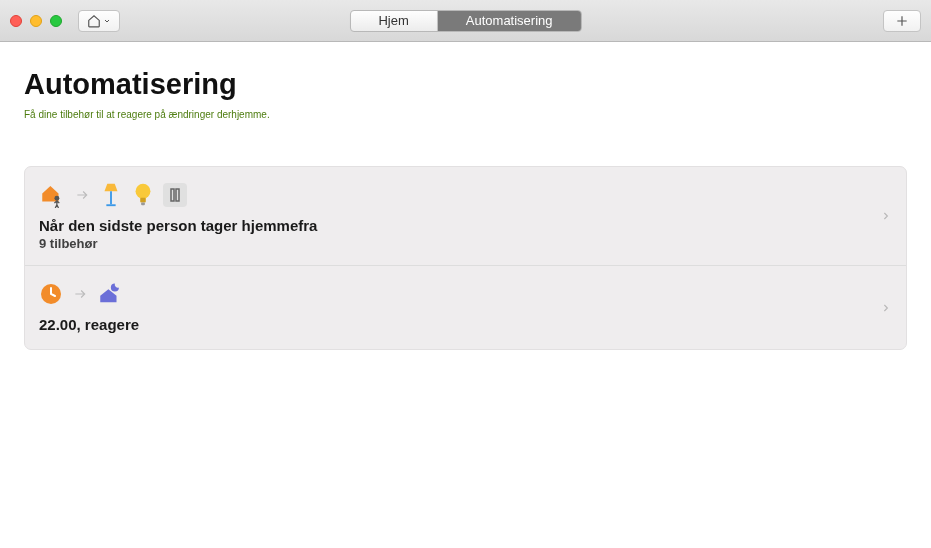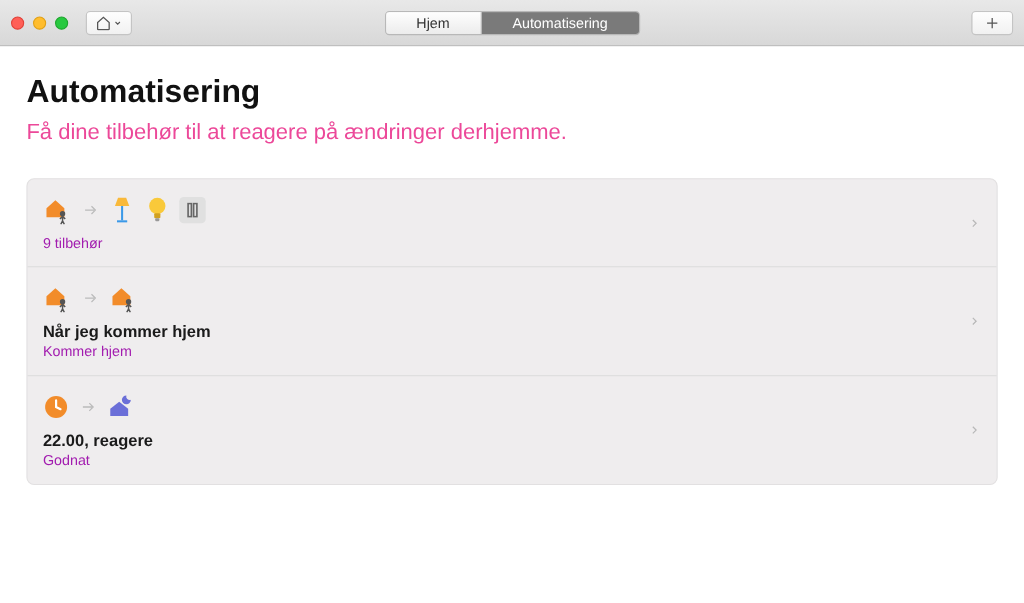--- a/index.html
+++ b/index.html
@@ -74,23 +74,23 @@
     .content {
       padding: 26px 24px;
     }
     .page-title {
       font-size: 29px;
       font-weight: 700;
       color: #111;
       margin-bottom: 8px;
     }
     .page-subtitle {
-      font-size: 20px;
-      color: #ec4899;
-      margin-bottom: 30px;
+      font-size: 10px;
+      color: #4d7c0f;
+      margin-bottom: 46px;
     }
     .automation-list {
       background: #efedee;
       border: 1px solid #e2e0e1;
       border-radius: 7px;
     }
     .automation-row {
       padding: 14px 18px 14px 14px;
       border-bottom: 1px solid #ddd;
       position: relative;
@@ -105,21 +105,22 @@
       height: 28px;
     }
     .row-title {
       font-size: 15px;
       font-weight: 600;
       color: #1a1a1a;
       margin-bottom: 2px;
     }
     .row-sub {
       font-size: 13px;
-      color: #a21caf;
+      color: #404040;
+      font-weight: bold;
     }
     .chevron {
       position: absolute;
       right: 16px;
       top: 50%;
       transform: translateY(-50%);
       color: #b8b8b8;
     }
     .arrow-icon { color: #bbb; }
     .tile {
@@ -184,64 +185,42 @@
           <rect x="9" y="17" width="6" height="5" rx="1" fill="#d1a020"></rect>
           <rect x="10" y="22" width="4" height="3" rx="1" fill="#999"></rect>
         </svg>
         <div class="tile">
           <svg width="10" height="14" viewBox="0 0 10 14" fill="none" stroke="#666" stroke-width="1.5">
               <rect x="1" y="1" width="3" height="12"></rect>
               <rect x="6" y="1" width="3" height="12"></rect>
             </svg>
         </div>
       </div>
+      <div class="row-title">Når den sidste person tager hjemmefra</div>
       <div class="row-sub">9 tilbehør</div>
       <svg class="chevron" width="9" height="14" viewBox="0 0 24 24" fill="none" stroke="currentColor" stroke-width="3">
           <path d="M9 4l8 8-8 8"></path>
         </svg>
     </div>
 
-    <div class="automation-row">
-      <div class="icon-strip">
-        <svg width="26" height="26" viewBox="0 0 32 32">
-          <path d="M4 14 L14 5 L24 14 V24 H4 Z" fill="#f28c2a"></path>
-          <circle cx="22" cy="20" r="3" fill="#555"></circle>
-          <path d="M22 23 v5 M22 23 l-3 3 M22 23 l3 3 M22 28 l-2 4 M22 28 l2 4" stroke="#555" stroke-width="1.6" fill="none"></path>
-        </svg>
-        <svg class="arrow-icon" width="18" height="14" viewBox="0 0 24 24" fill="none" stroke="currentColor" stroke-width="2">
-            <path d="M4 12h14M14 6l6 6-6 6"></path>
-          </svg>
-        <svg width="26" height="26" viewBox="0 0 32 32">
-          <path d="M4 14 L14 5 L24 14 V24 H4 Z" fill="#f28c2a"></path>
-          <circle cx="22" cy="20" r="3" fill="#555"></circle>
-          <path d="M22 23 v5 M22 23 l-3 3 M22 23 l3 3 M22 28 l-2 4 M22 28 l2 4" stroke="#555" stroke-width="1.6" fill="none"></path>
-        </svg>
-      </div>
-      <div class="row-title">Når jeg kommer hjem</div>
-      <div class="row-sub">Kommer hjem</div>
-      <svg class="chevron" width="9" height="14" viewBox="0 0 24 24" fill="none" stroke="currentColor" stroke-width="3">
-          <path d="M9 4l8 8-8 8"></path>
-        </svg>
-    </div>
 
     <div class="automation-row">
       <div class="icon-strip">
         <svg width="24" height="24" viewBox="0 0 24 24">
           <circle cx="12" cy="12" r="10" fill="#f28c2a"></circle>
           <path d="M12 6 v6 l4 2" stroke="#fff" stroke-width="2" fill="none" stroke-linecap="round"></path>
         </svg>
         <svg class="arrow-icon" width="18" height="14" viewBox="0 0 24 24" fill="none" stroke="currentColor" stroke-width="2">
             <path d="M4 12h14M14 6l6 6-6 6"></path>
           </svg>
         <svg width="26" height="26" viewBox="0 0 32 32">
           <path d="M22 3 a5 5 0 1 0 5 5 a4 4 0 0 1 -5 -5 z" fill="#6b6fd8"></path>
           <path d="M4 18 L14 10 L24 18 V26 H4 Z" fill="#6b6fd8"></path>
         </svg>
       </div>
       <div class="row-title">22.00, reagere</div>
-      <div class="row-sub">Godnat</div>
       <svg class="chevron" width="9" height="14" viewBox="0 0 24 24" fill="none" stroke="currentColor" stroke-width="3">
           <path d="M9 4l8 8-8 8"></path>
         </svg>
     </div>
 
   </div>
 </div>
 
 </body></html>

